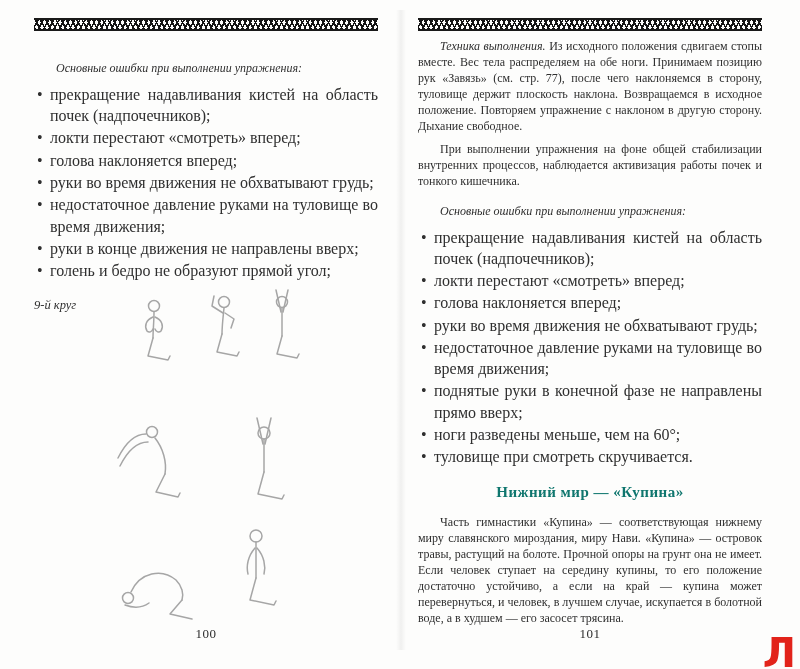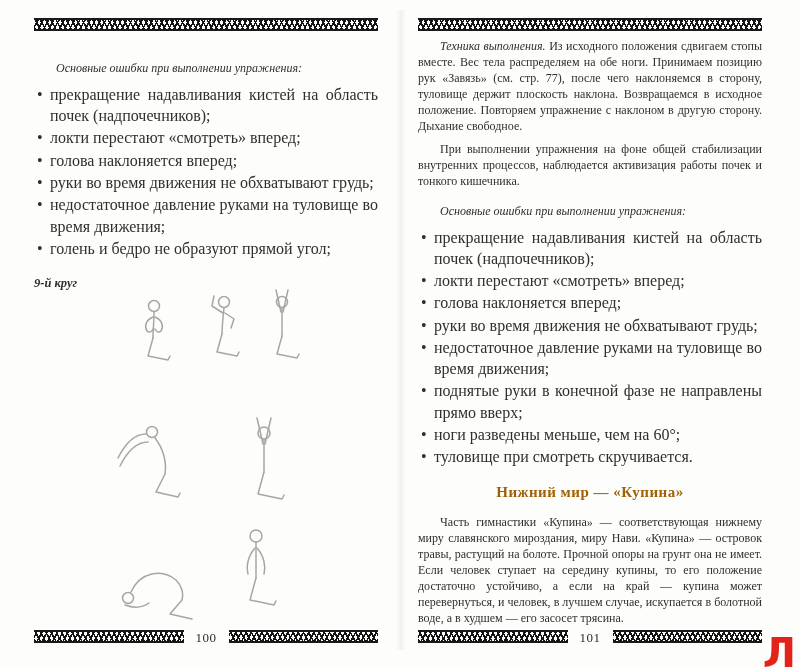--- a/index.html
+++ b/index.html
@@ -23,21 +23,21 @@
     height:9px;
     border-top:2px solid #191919;
     border-bottom:2px solid #191919;
     background:
       repeating-linear-gradient(62deg,#141414 0 1.6px,transparent 1.6px 4.6px),
       repeating-linear-gradient(-62deg,#141414 0 1.6px,transparent 1.6px 4.6px);
   }
   .knot.top{margin:6px 4px 0 4px;}
   .footerband{
     position:absolute;left:4px;right:4px;bottom:14px;
-    display:flex;
+    display:flex;align-items:center;flex-direction:column;
   }
   .footerband .knot{flex:1;}
   .pagenum{
     padding:0 12px;font-size:13px;color:#2c2c2c;letter-spacing:.5px;
   }
 
   .body-text{font-size:12px;line-height:1.33;}
   .lead-italic{font-style:italic;}
   .para{text-indent:22px;text-align:justify;margin:0 4px 7px 4px;}
   .errors-heading{
@@ -47,30 +47,30 @@
   ul.errors{
     list-style:none;margin:0 4px;padding:0;font-size:16px;line-height:1.33;
   }
   ul.errors li{
     position:relative;padding-left:16px;text-align:justify;margin-bottom:1px;
   }
   ul.errors li::before{
     content:"•";position:absolute;left:3px;top:0;color:#2f2f2f;
   }
   .circle-label{
-    font-style:italic;font-weight:bold;font-size:12.5px;margin:16px 4px 0 4px;
+    font-style:italic;font-weight:normal;font-size:12.5px;margin:16px 4px 0 4px;
   }
   .figures{position:absolute;left:0;top:268px;width:352px;height:350px;}
   .fig{position:absolute;}
   .fig svg{width:100%;height:100%;stroke:#a6a6a6;stroke-width:1.5;fill:none;
     stroke-linecap:round;stroke-linejoin:round;}
 
   .section-title{
     text-align:center;font-weight:700;font-size:15px;letter-spacing:.5px;
-    margin:16px 0 12px 0;color:#a16207;
+    margin:16px 0 12px 0;color:#0f766e;
   }
   .right-content{padding-top:8px;}
   .left-content{padding-top:16px;}
 
   .watermark{
     position:absolute;right:4px;bottom:-4px;
     font-family:"DejaVu Sans", sans-serif;
     font-weight:700;font-size:40px;color:#e2231a;line-height:1;
   }
 </style>
@@ -91,20 +91,21 @@
           <li>прекращение надавливания кистей на область почек (надпочечников);</li>
 
           <li>локти перестают «смотреть» вперед;</li>
 
           <li>голова наклоняется вперед;</li>
 
           <li>руки во время движения не обхватывают грудь;</li>
 
           <li>недостаточное давление руками на туловище во время движения;</li>
 
+          <li>руки в конце движения не направлены вверх;</li>
 
 
           <li>голень и бедро не образуют прямой угол;</li>
 
         </ul>
 
       <div class="circle-label">9-й круг</div>
     </div>
 
     <div class="figures">

